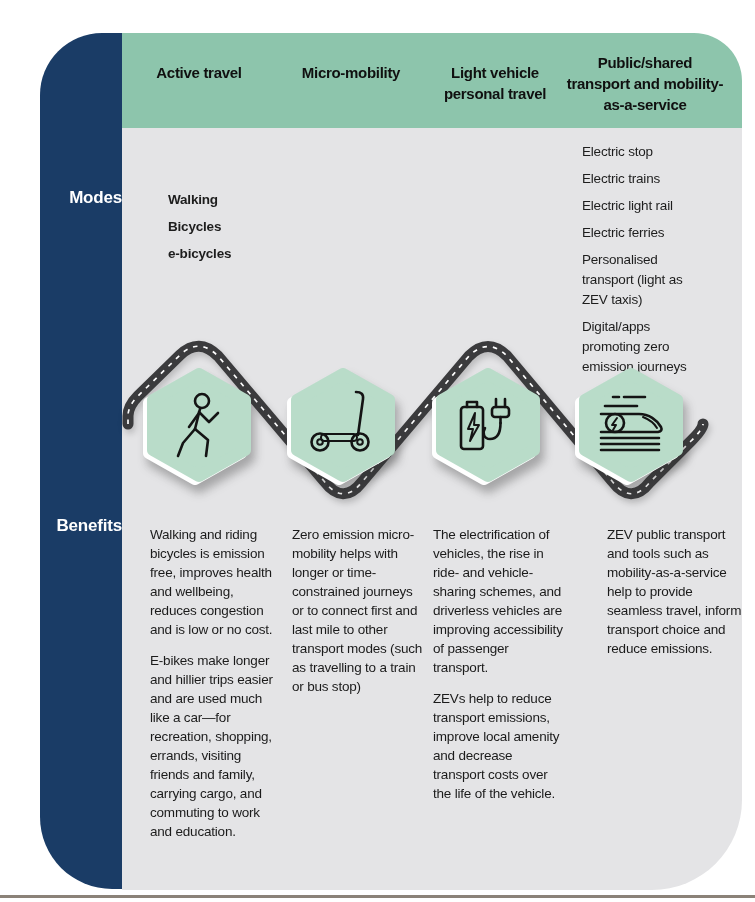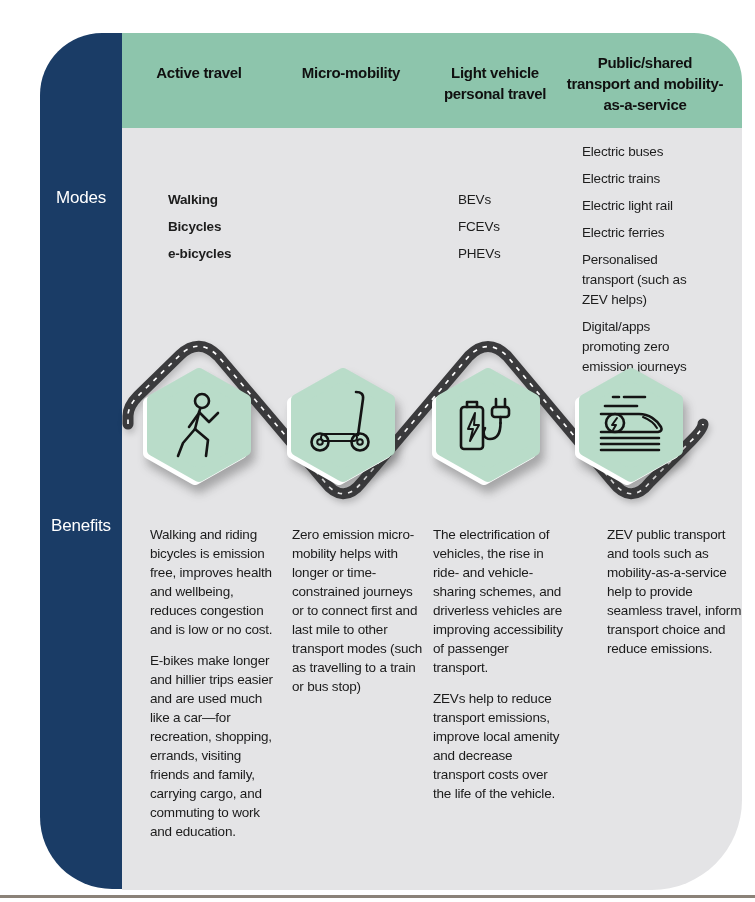--- a/index.html
+++ b/index.html
@@ -11,21 +11,21 @@
   .canvas{position:relative;width:755px;height:902px;background:#fff;overflow:hidden;
           font-family:"Liberation Sans",sans-serif;color:var(--text-dark);}
   .abs{position:absolute;}
   .sidebar{left:40px;top:33px;width:82px;height:856px;background:var(--navy);
            border-radius:62px 0 0 72px;}
   .header-band{left:122px;top:33px;width:620px;height:95px;background:var(--header-green);
                border-radius:0 48px 0 0;}
   .body-panel{left:122px;top:128px;width:620px;height:762px;background:var(--body-gray);
               border-radius:0 0 90px 0;}
   .bottom-rule{left:0;top:895px;width:755px;height:3px;background:var(--rule);}
-  .side-label{left:40px;width:82px;text-align:center;color:#fff;font-weight:normal;
+  .side-label{left:40px;width:82px;text-align:right;color:#fff;font-weight:bold;
               font-size:17px;letter-spacing:-0.2px;}
   .col-header{font-weight:bold;font-size:15px;line-height:21px;text-align:center;
               letter-spacing:-0.3px;color:#101010;}
   .modes-list{font-size:13.5px;line-height:20px;letter-spacing:-0.2px;color:#1d1d1d;}
   .mode-item{margin-bottom:7px;}
   .benefits-text{font-size:13.5px;line-height:19px;letter-spacing:-0.2px;color:#1b1b1b;}
   .benefits-text p{margin:0 0 12px 0;}
   .road-svg{left:0;top:0;pointer-events:none;filter:drop-shadow(2px 4px 3px rgba(0,0,0,0.18));}
   .road-base{fill:none;stroke:var(--road-dark);stroke-width:11;stroke-linecap:round;}
   .road-dash{fill:none;stroke:var(--road-dash-color);stroke-width:1.7;stroke-dasharray:4.5 6;}
@@ -50,31 +50,26 @@
   <div class="abs col-header" style="left:139px;top:62px;width:120px;">Active travel</div>
   <div class="abs col-header" style="left:435px;top:62px;width:120px;">Light vehicle personal travel</div>
   <div class="abs col-header" style="left:286px;top:62px;width:130px;">Micro-mobility</div>
   <div class="abs col-header" style="left:565px;top:52px;width:160px;">Public/shared transport and mobility-as-a-service</div>
 
   <div class="abs modes-list" style="left:168px;top:190px;width:120px;font-weight:bold;">
     <div class="mode-item">Walking</div>
     <div class="mode-item">Bicycles</div>
     <div class="mode-item">e-bicycles</div>
   </div>
-  <div class="abs modes-list" style="left:458px;top:190px;width:110px;">
-    <div class="mode-item">BEVs</div>
-    <div class="mode-item">FCEVs</div>
-    <div class="mode-item">PHEVs</div>
-  </div>
   <div class="abs modes-list" style="left:582px;top:142px;width:122px;">
-    <div class="mode-item">Electric buses</div>
+    <div class="mode-item">Electric stop</div>
     <div class="mode-item">Electric trains</div>
     <div class="mode-item">Electric light rail</div>
     <div class="mode-item">Electric ferries</div>
-    <div class="mode-item">Personalised transport (such as ZEV helps)</div>
+    <div class="mode-item">Personalised transport (light as ZEV taxis)</div>
     <div class="mode-item">Digital/apps promoting zero emission journeys</div>
   </div>
 
   <svg class="abs road-svg" width="755" height="902">
     <path class="road-base" d="M128 424 L128 416 Q128 406 138 396 L180 355 Q199 337 218 356 L324 481 Q343 506 362 482 L469 356 Q488 337 507 356 L612 481 Q631 506 650 482 L691 441 Q703 429 703 424"></path>
     <path class="road-dash" d="M128 424 L128 416 Q128 406 138 396 L180 355 Q199 337 218 356 L324 481 Q343 506 362 482 L469 356 Q488 337 507 356 L612 481 Q631 506 650 482 L691 441 Q703 429 703 424"></path>
   </svg>
 
   <svg class="abs hex-svg" style="left:134px;top:355px;" width="130" height="140" viewBox="-65 -70 130 140">
     <polygon class="hexu" transform="translate(-4,3)" points="0,-51 46,-25 46,25 0,51 -46,25 -46,-25"></polygon>

